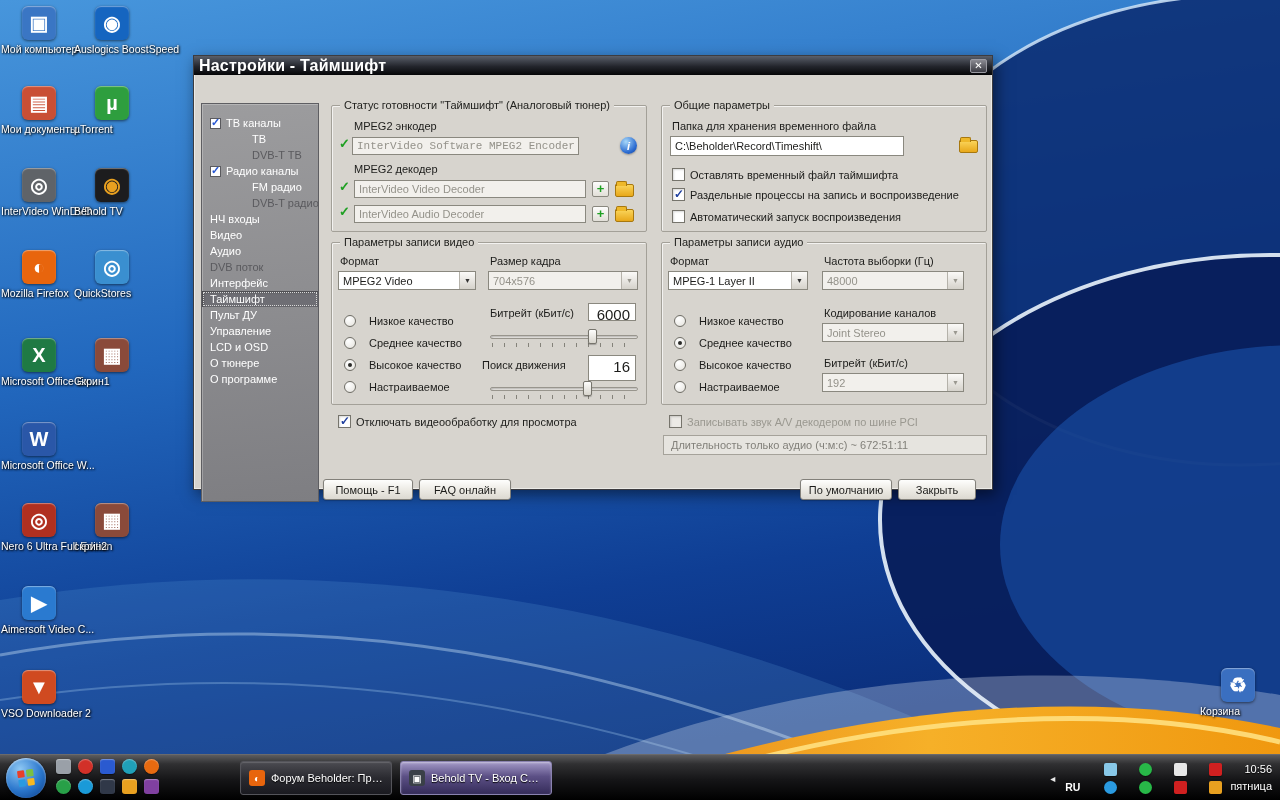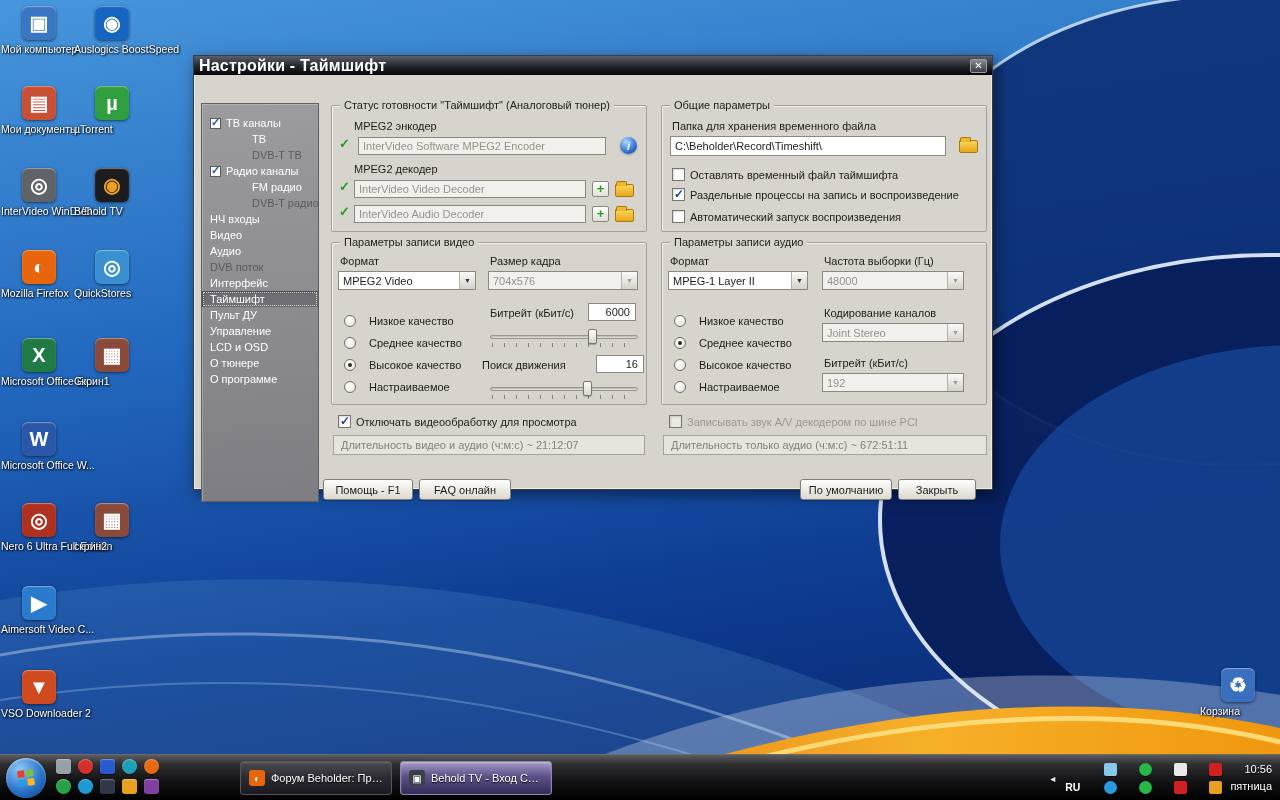--- a/index.html
+++ b/index.html
@@ -85,21 +85,21 @@
     box-shadow:inset 1px 1px 2px rgba(0,0,0,.15); position:relative; flex:none; }
   .cbox.checked::after { content:"✓"; position:absolute; left:1px; top:-2px; font-size:12px; font-weight:bold; color:#1f3f9e; }
   .cbrow.dis { color:#9a9890; cursor:default; }
   .cbrow.dis .cbox { background:#eceae6; }
 
   .rrow { position:absolute; display:flex; align-items:center; gap:13px; font-size:11px; color:#1c1c1a; cursor:pointer; white-space:nowrap; }
   .radio { width:12px; height:12px; border-radius:50%; border:1px solid #6f6d66;
     background:radial-gradient(circle at 35% 30%, #fff, #e4e2dc); position:relative; flex:none; }
   .radio.sel::after { content:""; position:absolute; inset:3px; border-radius:50%; background:#2a2a28; }
 
-  .valbox { position:absolute; border:1px solid #8a887f; background:#fff; font-size:11px;
+  .valbox { position:absolute; border:1px solid #8a887f; background:#fff; font-size:15px;
     color:#1c1c1a; text-align:right; padding:2px 5px; }
 
   .slider { position:absolute; height:22px; cursor:pointer; }
   .slider .track { position:absolute; left:0; right:0; top:6px; height:4px; border:1px solid #98958d;
     border-radius:2px; background:#efede9; box-shadow:inset 1px 1px 2px rgba(0,0,0,.25); }
   .slider .ticks { position:absolute; left:2px; right:2px; top:14px; height:4px;
     background-image:repeating-linear-gradient(90deg, #84827a 0 1px, transparent 1px 12px); }
   .slider .thumb { position:absolute; top:0px; width:9px; height:15px;
     background:linear-gradient(#fdfdfc,#d8d5cd); border:1px solid #76746c; border-radius:2px;
     box-shadow:0 1px 1px rgba(0,0,0,.25); }
@@ -311,39 +311,39 @@
       </div>
       <div class="tree-item">
         <span>О программе</span>
       </div>
     </div>
 
     <div class="group" style="left:137px;top:30px;width:316px;height:127px">
       <span class="gtitle">Статус готовности "Таймшифт" (Аналоговый тюнер)</span>
       <span class="lbl" style="left:22px;top:14px">MPEG2 энкодер</span>
       <span class="okmark" style="left:7px;top:30px"></span>
-      <input class="tb dis" style="left: 26px; top: 31px; width: 248px; height: 18px;" readonly="" value="InterVideo Software MPEG2 Encoder">
+      <input class="tb dis" style="left: 20px; top: 31px; width: 227px; height: 18px; font-family: Liberation Mono, monospace;" readonly="" value="InterVideo Software MPEG2 Encoder">
       <span class="info-ic" style="left:288px;top:31px"></span>
 
       <span class="lbl" style="left:22px;top:57px">MPEG2 декодер</span>
       <span class="okmark" style="left:7px;top:73px"></span>
       <input class="tb dis" style="left: 22px; top: 74px; width: 232px; height: 18px;" readonly="" value="InterVideo Video Decoder">
       <span class="plus-ic" style="left:260px;top:75px"></span>
       <span class="folder-ic" style="left:283px;top:78px"></span>
 
       <span class="okmark" style="left:7px;top:98px"></span>
       <input class="tb dis" style="left: 22px; top: 99px; width: 232px; height: 18px;" readonly="" value="InterVideo Audio Decoder">
       <span class="plus-ic" style="left:260px;top:100px"></span>
       <span class="folder-ic" style="left:283px;top:103px"></span>
     </div>
 
     <div class="group" style="left:467px;top:30px;width:326px;height:127px">
       <span class="gtitle">Общие параметры</span>
       <span class="lbl" style="left:10px;top:14px">Папка для хранения временного файла</span>
-      <input class="tb" style="left: 8px; top: 30px; width: 276px; height: 20px;" value="C:\Beholder\Record\Timeshift\">
+      <input class="tb" style="left: 8px; top: 30px; width: 234px; height: 20px;" value="C:\Beholder\Record\Timeshift\">
       <span class="folder-ic" style="left:297px;top:34px"></span>
 
       <div class="cbrow" style="left:10px;top:62px">
         <span class="cbox"></span>
         <span>Оставлять временный файл таймшифта</span>
       </div>
       <div class="cbrow" style="left:10px;top:82px">
         <span class="cbox checked"></span>
         <span>Раздельные процессы на запись и воспроизведение</span>
       </div>
@@ -385,21 +385,21 @@
 
       <span class="lbl" style="left:158px;top:64px">Битрейт (кБит/с)</span>
       <span class="valbox" style="left:256px;top:60px;width:48px;height:18px">6000</span>
       <div class="slider" style="left:158px;top:86px;width:148px">
         <div class="track"></div>
         <div class="ticks"></div>
         <div class="thumb" style="left:66%"></div>
       </div>
 
       <span class="lbl" style="left:150px;top:116px">Поиск движения</span>
-      <span class="valbox" style="left:264px;top:112px;width:48px;height:18px">16</span>
+      <span class="valbox" style="left:256px;top:112px;width:48px;height:26px">16</span>
       <div class="slider" style="left:158px;top:138px;width:148px">
         <div class="track"></div>
         <div class="ticks"></div>
         <div class="thumb" style="left:63%"></div>
       </div>
     </div>
 
     <div class="group" style="left:467px;top:167px;width:326px;height:163px">
       <span class="gtitle">Параметры записи аудио</span>
       <span class="lbl" style="left:8px;top:12px">Формат</span>
@@ -439,21 +439,20 @@
       <div class="combo dis" style="left:160px;top:130px;width:142px">
         <span class="ctext">192</span>
         <span class="arrow">▼</span>
       </div>
     </div>
 
     <div class="cbrow" style="left:144px;top:340px">
       <span class="cbox checked"></span>
       <span>Отключать видеообработку для просмотра</span>
     </div>
-    <div class="durbox" style="left:139px;top:360px;width:312px;height:20px">Длительность видео и аудио (ч:м:с)  ~ 21:12:07</div>
 
     <div class="cbrow dis" style="left:475px;top:340px">
       <span class="cbox"></span>
       <span>Записывать звук A/V декодером по шине PCI</span>
     </div>
     <div class="durbox" style="left:469px;top:360px;width:324px;height:20px">Длительность только аудио (ч:м:с)  ~ 672:51:11</div>
 
     <div class="btn" style="left:129px;top:404px;width:90px">Помощь - F1</div>
     <div class="btn" style="left:225px;top:404px;width:92px">FAQ онлайн</div>
     <div class="btn" style="left:606px;top:404px;width:92px">По умолчанию</div>

